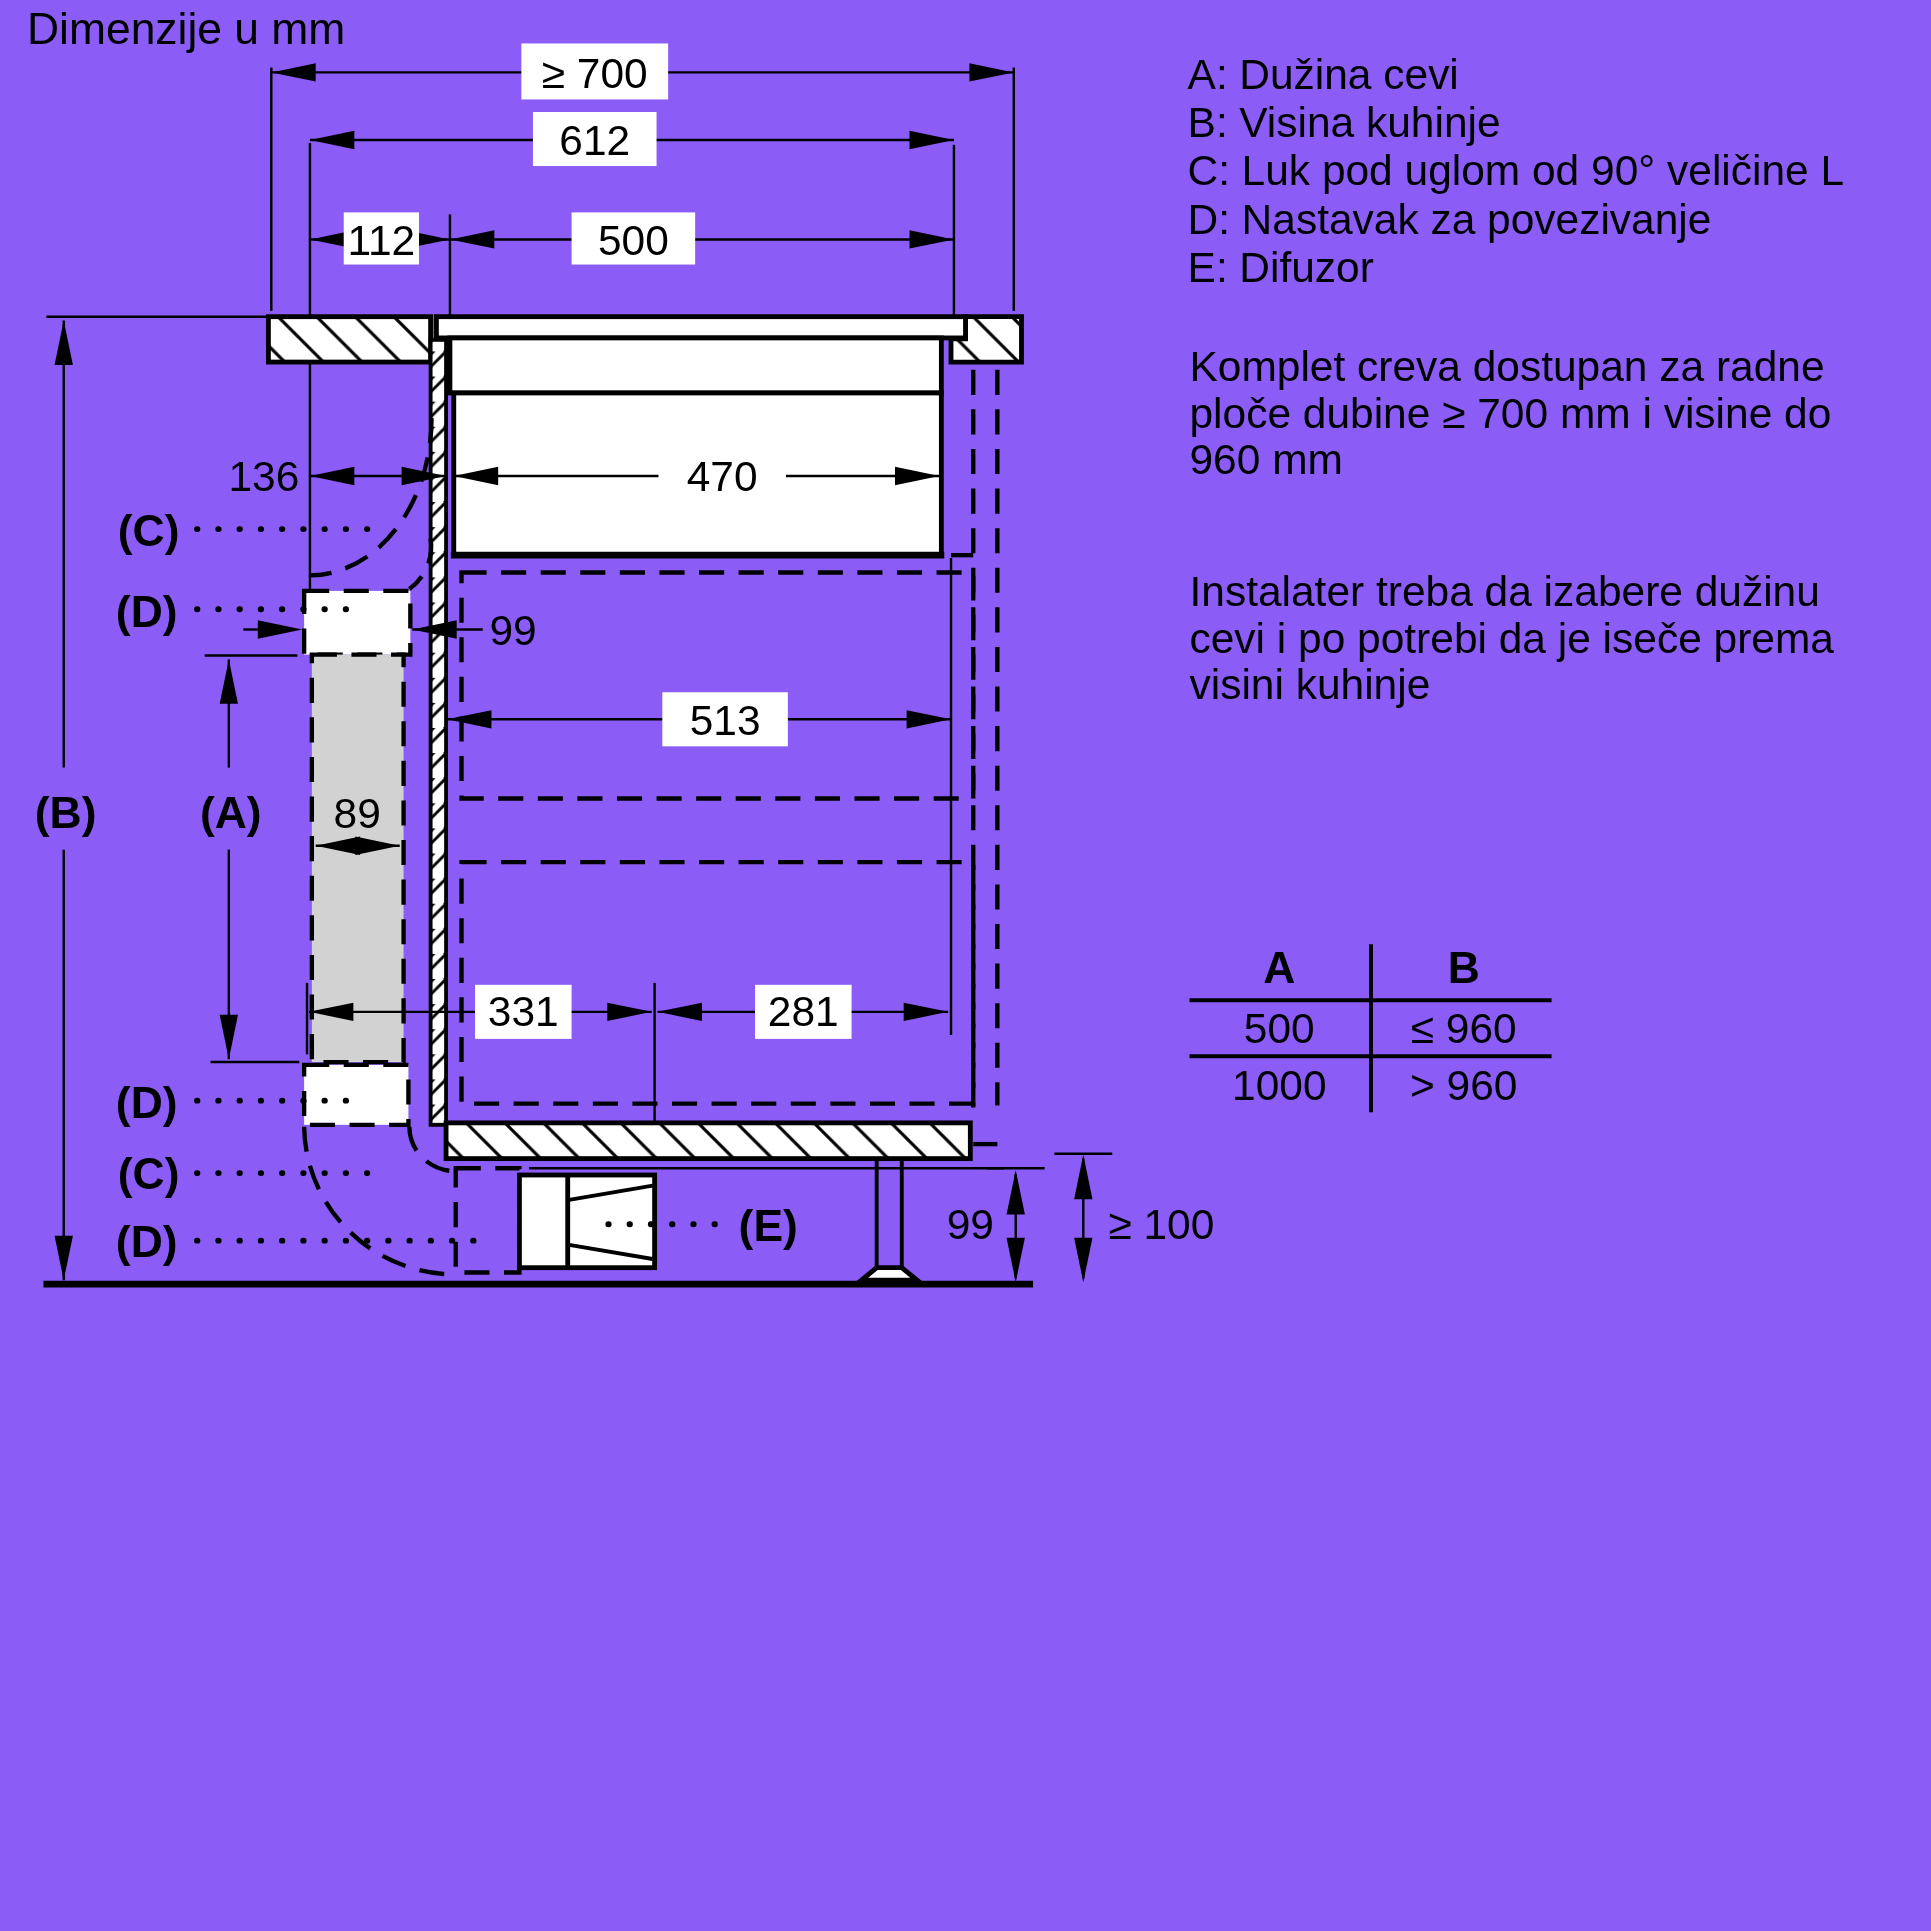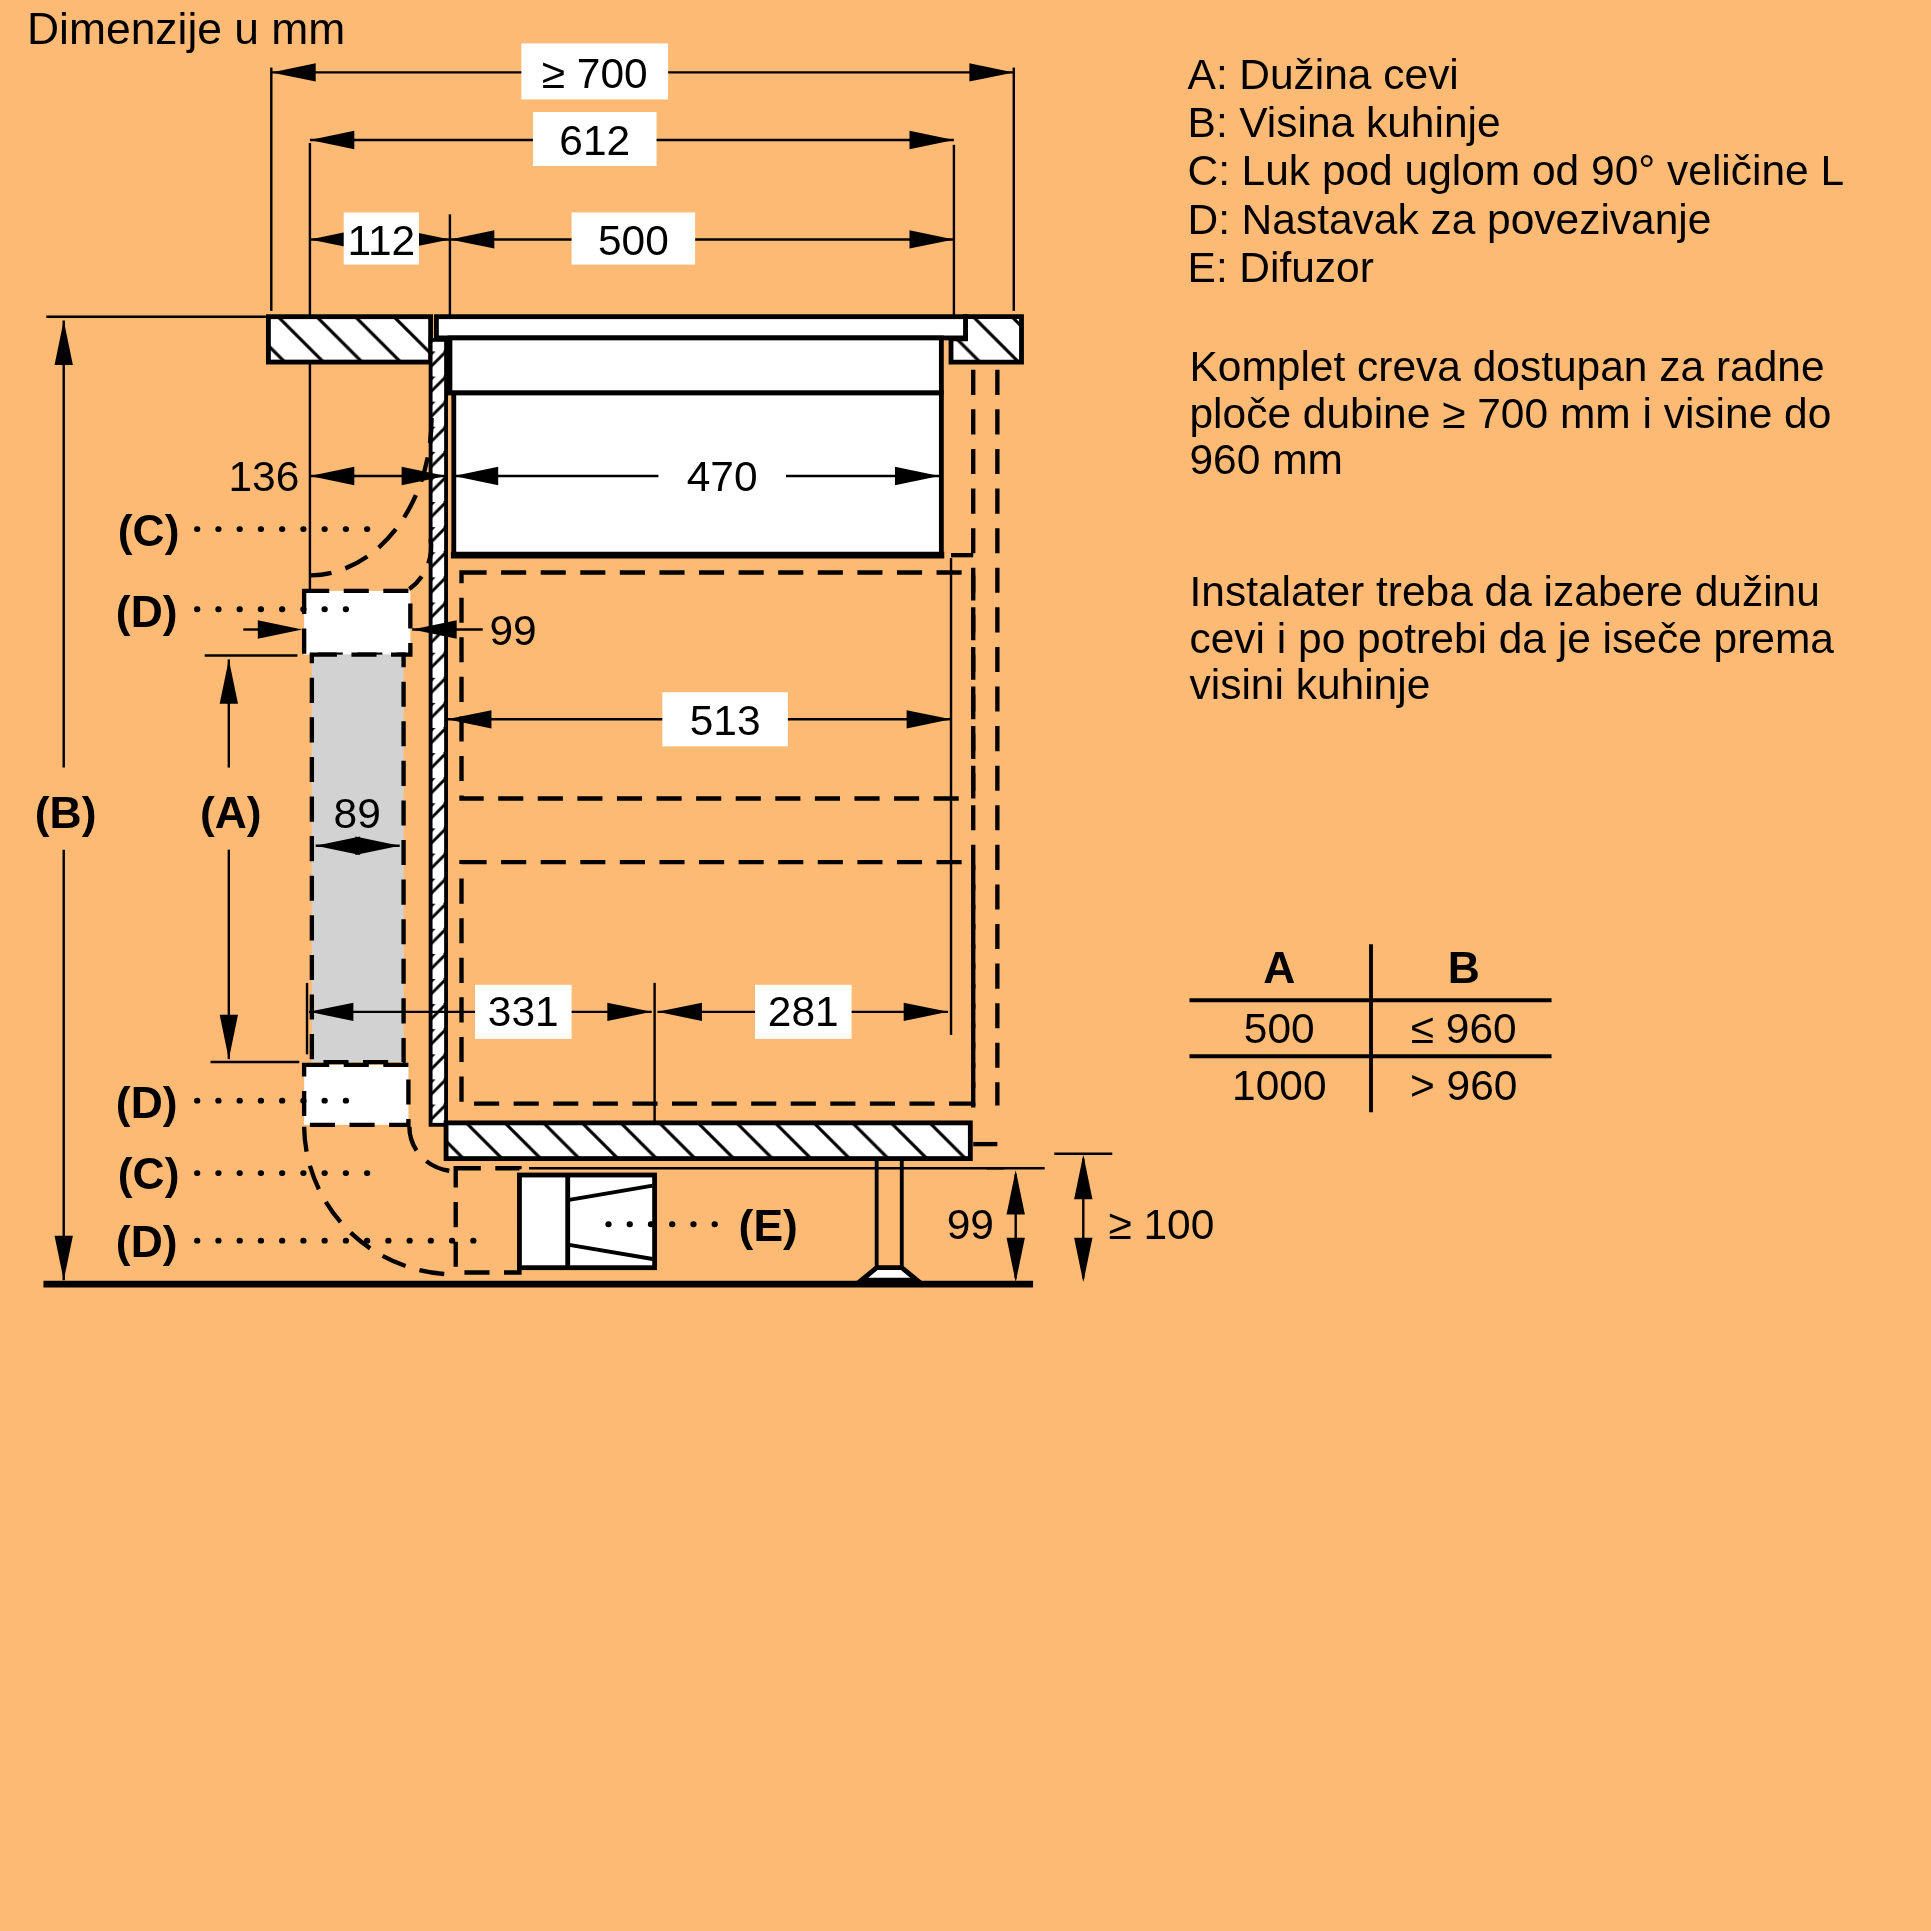--- a/index.html
+++ b/index.html
@@ -1,16 +1,16 @@
 <!DOCTYPE html>
 <html><head>
 <meta charset="utf-8">
 <style>
   html,body{margin:0;padding:0;background:#fff;}
-  #stage{position:relative;width:1931px;height:1931px;background:#fdba74;overflow:hidden;}
+  #stage{position:relative;width:1931px;height:1931px;background:#8b5cf6;overflow:hidden;}
   svg{display:block;}
   svg text{font-family:"Liberation Sans","DejaVu Sans",sans-serif;font-size:44px;fill:#000;}
   svg text.bold{font-weight:bold;font-size:46px;}
   svg text.ttl{font-size:46px;}
   .ln{stroke:#000;stroke-width:2.5;fill:none;}
   .ol{stroke:#000;stroke-width:5;fill:none;}
   .ol2{stroke:#000;stroke-width:4;fill:none;}
   .thick{stroke:#000;stroke-width:7;fill:none;}
   .dash{stroke:#000;stroke-width:4.5;fill:none;stroke-dasharray:26 15;}
   .dashf{stroke:#000;stroke-width:4.5;stroke-dasharray:26 15;}

